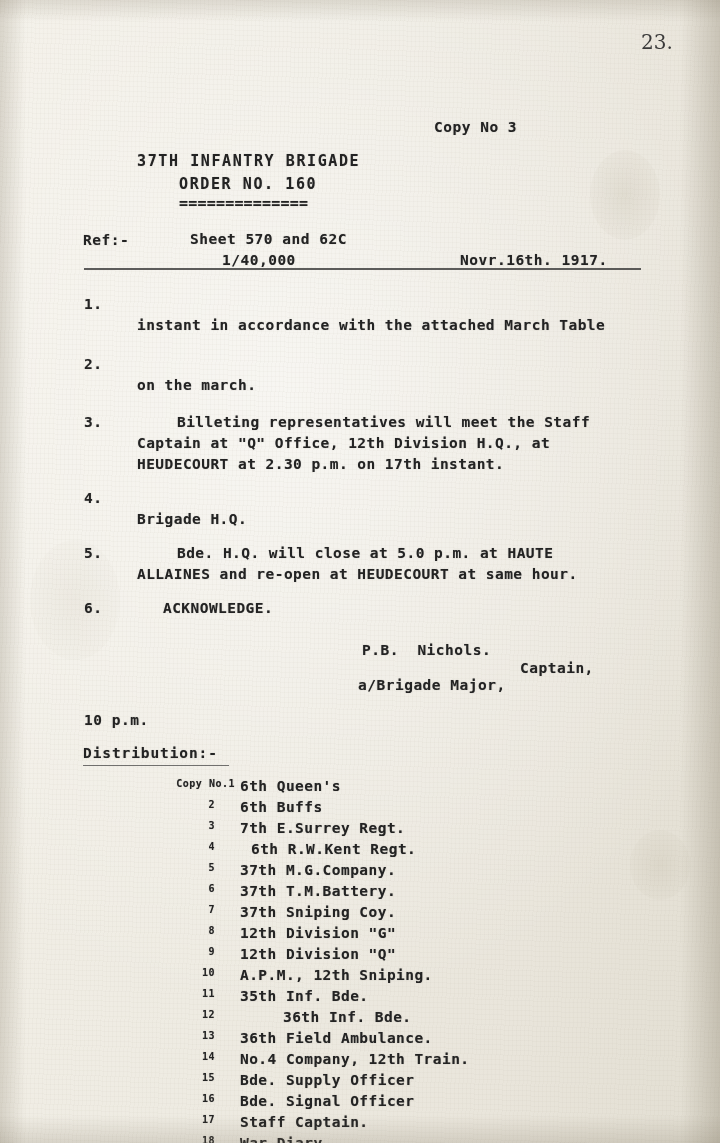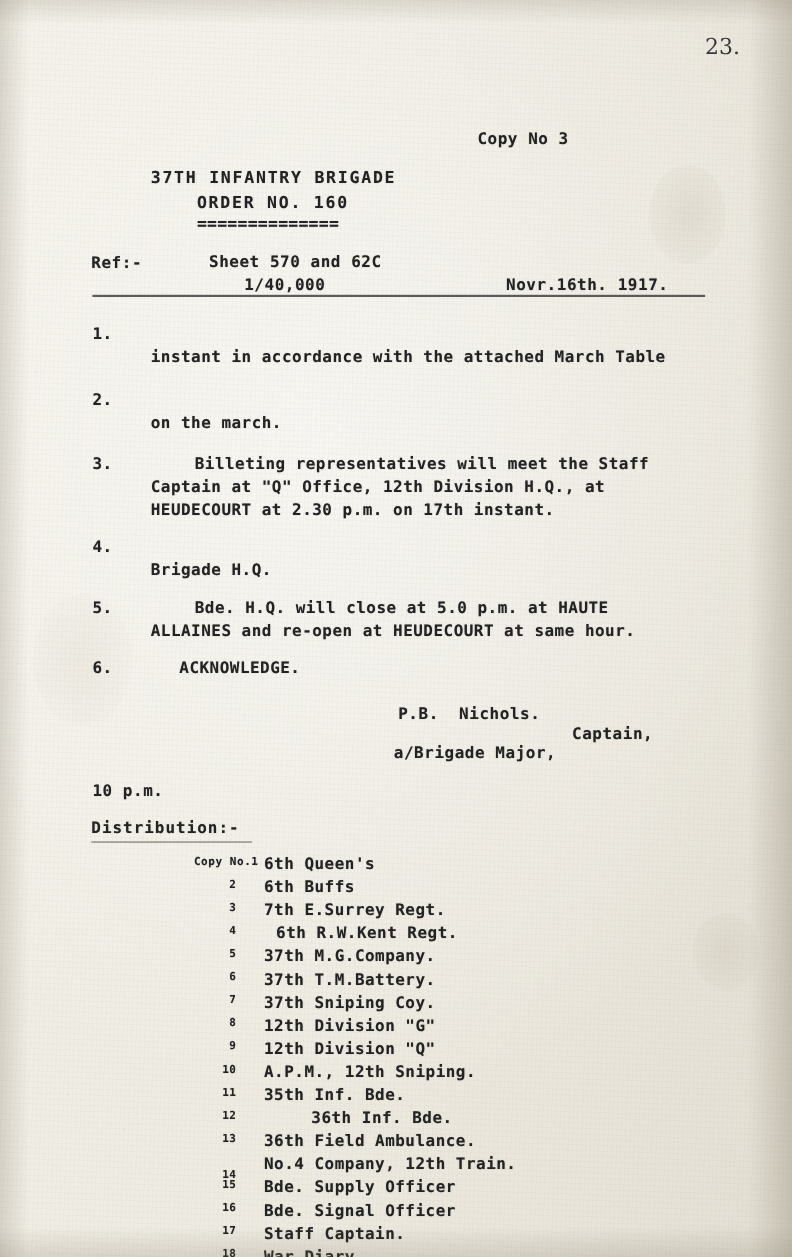--- a/index.html
+++ b/index.html
@@ -229,21 +229,21 @@
     </div>
     <div style="position:relative; height:21px;">
       <span class="t dist-idx" style="position:absolute; left:0; top:0; width:95px;">12</span>
       <span class="t dist-val" style="position:absolute; left:120px; top:0;margin-left:43px;">36th Inf. Bde.</span>
     </div>
     <div style="position:relative; height:21px;">
       <span class="t dist-idx" style="position:absolute; left:0; top:0; width:95px;">13</span>
       <span class="t dist-val" style="position:absolute; left:120px; top:0;">36th Field Ambulance.</span>
     </div>
     <div style="position:relative; height:21px;">
-      <span class="t dist-idx" style="position:absolute; left:0; top:0; width:95px;margin-top:12px;">14</span>
+      <span class="t dist-idx" style="position:absolute; left:0; top:0; width:95px;">14</span>
       <span class="t dist-val" style="position:absolute; left:120px; top:0;">No.4 Company, 12th Train.</span>
     </div>
     <div style="position:relative; height:21px;">
       <span class="t dist-idx" style="position:absolute; left:0; top:0; width:95px;">15</span>
       <span class="t dist-val" style="position:absolute; left:120px; top:0;">Bde. Supply Officer</span>
     </div>
     <div style="position:relative; height:21px;">
       <span class="t dist-idx" style="position:absolute; left:0; top:0; width:95px;">16</span>
       <span class="t dist-val" style="position:absolute; left:120px; top:0;">Bde. Signal Officer</span>
     </div>

